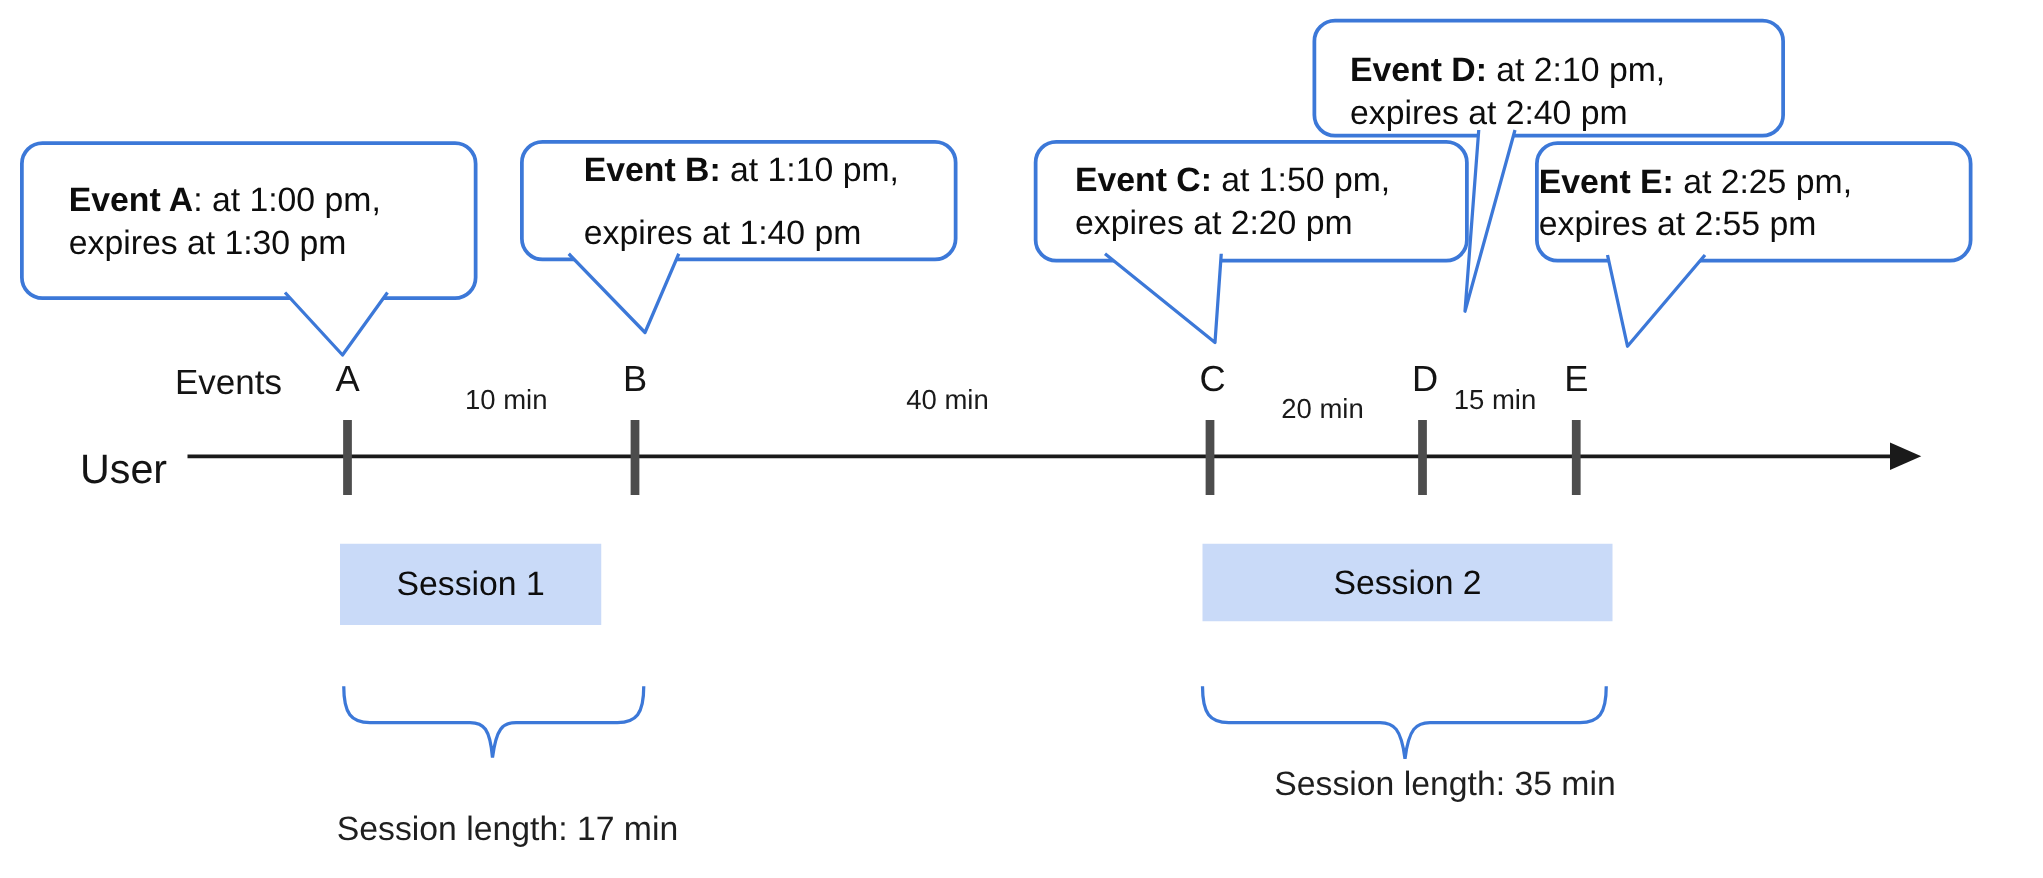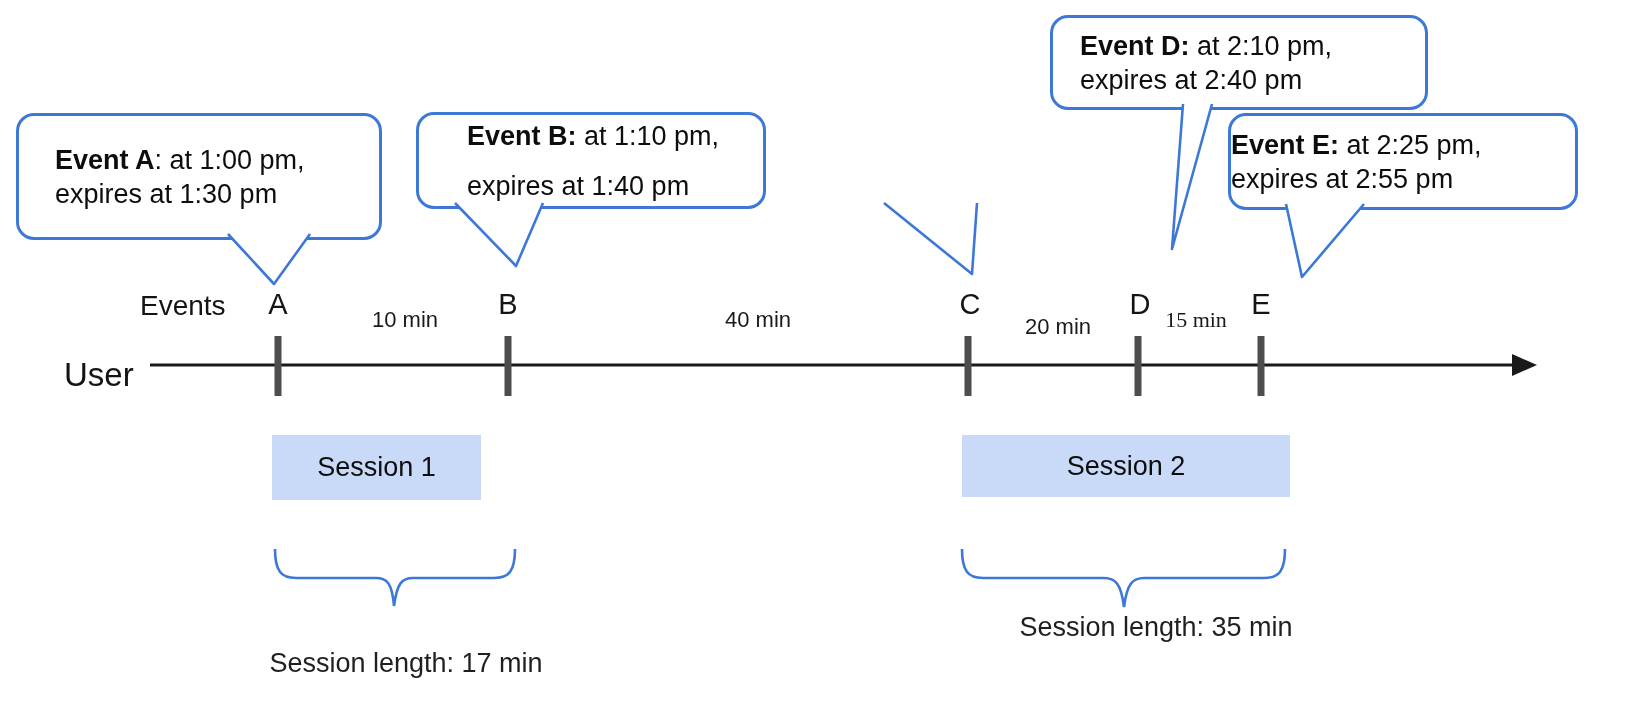--- a/index.html
+++ b/index.html
@@ -49,22 +49,26 @@
   <div class="bubble" style="left:16px;top:113px;width:366px;height:127px;padding-left:36px;">
     <div><span class="b">Event A</span><span>: at 1:00 pm,</span></div>
     <div>expires at 1:30 pm</div>
   </div>
 
   <div class="bubble" style="left:416px;top:112px;width:350px;height:97px;padding-left:48px;gap:16px;">
     <div><span class="b">Event B:</span><span> at 1:10 pm,</span></div>
     <div>expires at 1:40 pm</div>
   </div>
 
+  <div class="bubble" style="left:827px;top:112px;width:348px;height:98px;padding-left:30px;">
+    <div><span class="b">Event C:</span><span> at 1:50 pm,</span></div>
+    <div>expires at 2:20 pm</div>
+  </div>
 
-  <div class="bubble" style="left:1050px;top:15px;width:378px;height:95px;padding-left:27px;">
+  <div class="bubble" style="left:1050px;top:15px;width:378px;height:95px;padding-left:27px;justify-content:flex-end;">
     <div><span class="b">Event D:</span><span> at 2:10 pm,</span></div>
     <div>expires at 2:40 pm</div>
   </div>
 
   <div class="bubble" style="left:1228px;top:113px;width:350px;height:97px;">
     <div><span class="b">Event E:</span><span> at 2:25 pm,</span></div>
     <div>expires at 2:55 pm</div>
   </div>
 
   <div class="session-box" style="left:272px;top:435px;width:209px;height:65px;">
@@ -98,20 +102,20 @@
   <div class="label" id="events-label" style="left:140px;top:290px;">Events</div>
   <div class="label marker" style="left:278px;top:288px;">A</div>
   <div class="label marker" style="left:508px;top:288px;">B</div>
   <div class="label marker" style="left:970px;top:288px;">C</div>
   <div class="label marker" style="left:1140px;top:288px;">D</div>
   <div class="label marker" style="left:1261px;top:288px;">E</div>
 
   <div class="label interval" style="left:405px;top:307px;">10 min</div>
   <div class="label interval" style="left:758px;top:307px;">40 min</div>
   <div class="label interval" style="left:1058px;top:314px;">20 min</div>
-  <div class="label interval" style="left:1196px;top:307px;font-family:Liberation Serif, serif;">15 min</div>
+  <div class="label interval" style="left:1196px;top:307px;">15 min</div>
 
   <div class="label" id="user-label" style="left:64px;top:356px;">User</div>
 
   <div class="label session-length" style="left:406px;top:648px;">Session length: 17 min</div>
   <div class="label session-length" style="left:1156px;top:612px;">Session length: 35 min</div>
 
 </div>
 
 </body></html>

